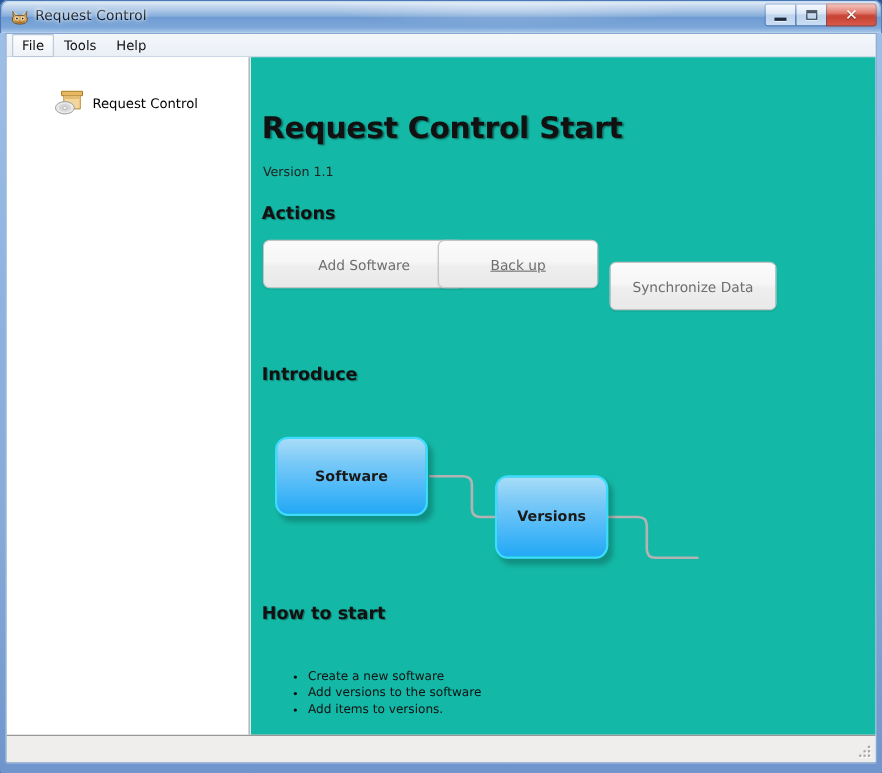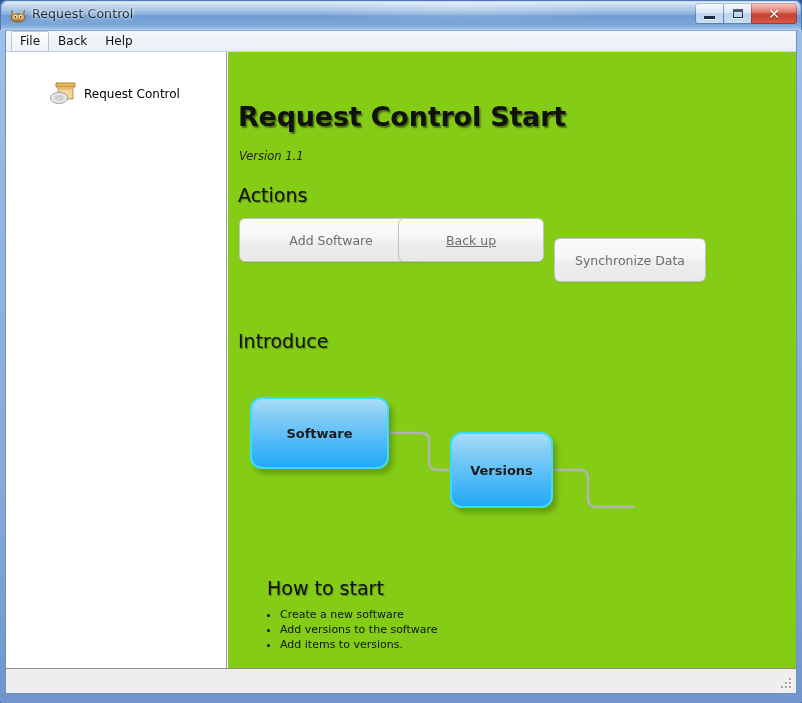--- a/index.html
+++ b/index.html
@@ -198,55 +198,54 @@
     color: #000;
     font-family: "DejaVu Sans", sans-serif;
   }
 
   
   .content {
     position: absolute;
     left: 222px; top: 21px;
     width: 568px;
     height: 616px;
-    background: #84cc16;
+    background: #14b8a6;
     box-sizing: border-box;
     overflow: hidden;
   }
 
   .page-title {
     position: absolute;
     left: 10px; top: 49px;
     font-size: 27px;
     font-weight: bold;
     color: #111;
     font-family: "DejaVu Sans", sans-serif;
     letter-spacing: -0.2px;
     text-shadow: 1.5px 1.5px 1.5px rgba(0,0,0,.45);
   }
   .version {
     position: absolute;
     left: 11px; top: 97px;
     font-size: 11.5px;
     color: #222;
     font-family: "DejaVu Sans", sans-serif;
-    font-style: italic;
   }
   .h2 {
     position: absolute;
     left: 10px;
-    font-size: 19px;
-    font-weight: normal;
+    font-size: 16px;
+    font-weight: bold;
     color: #111;
     font-family: "DejaVu Sans", sans-serif;
     text-shadow: 1px 1px 1px rgba(0,0,0,.35);
   }
   .h2-actions { top: 132px; }
   .h2-introduce { top: 278px; }
-  .h2-howto { top: 525px; margin-left: 29px; }
+  .h2-howto { top: 496px; }
   .abtn {
     position: absolute;
     box-sizing: border-box;
     height: 44px;
     border: 1px solid #c3c3c3;
     border-radius: 6px;
     background: linear-gradient(to bottom, #fbfbfb 0%, #f6f6f6 45%, #eeeeee 55%, #e9e9e9 100%);
     color: #6d6d6d;
     font-size: 12.5px;
     font-family: "DejaVu Sans", sans-serif;
@@ -362,21 +361,21 @@
       <div class="wbtn close">
         <div class="gl-close">✕</div>
       </div>
     </div>
   </div>
 
   <div class="client">
 
     <div class="menubar">
       <div class="menu-item focused">File</div>
-      <div class="menu-item">Back</div>
+      <div class="menu-item">Tools</div>
       <div class="menu-item">Help</div>
     </div>
 
     <div class="tree-panel">
       <div class="tree-node">
         <svg class="tree-icon" viewBox="0 0 30 28">
           <path d="M8 3 H27 L27 7 H8 Z" fill="#e8b961" stroke="#a97b24" stroke-width="0.9"></path>
           <path d="M10 7 H25 V19 H10 Z" fill="#f3d79a" stroke="#b6873a" stroke-width="0.9"></path>
           <path d="M10 7 H25 V10 H10 Z" fill="#e4bd72"></path>
           <ellipse cx="11" cy="18" rx="8.6" ry="5.6" fill="#e9e9ea" stroke="#9d9d9f" stroke-width="0.9"></ellipse>

